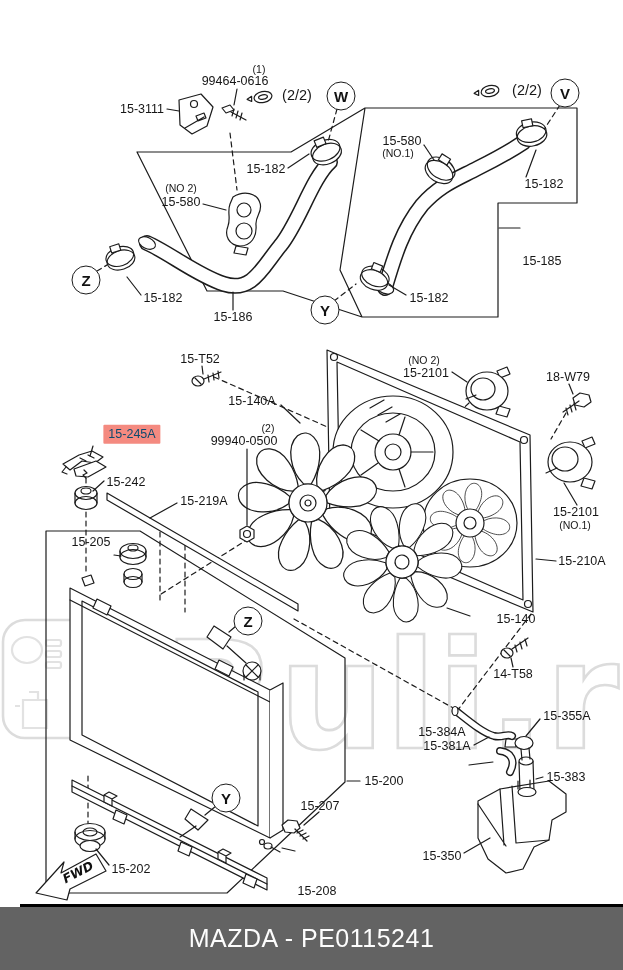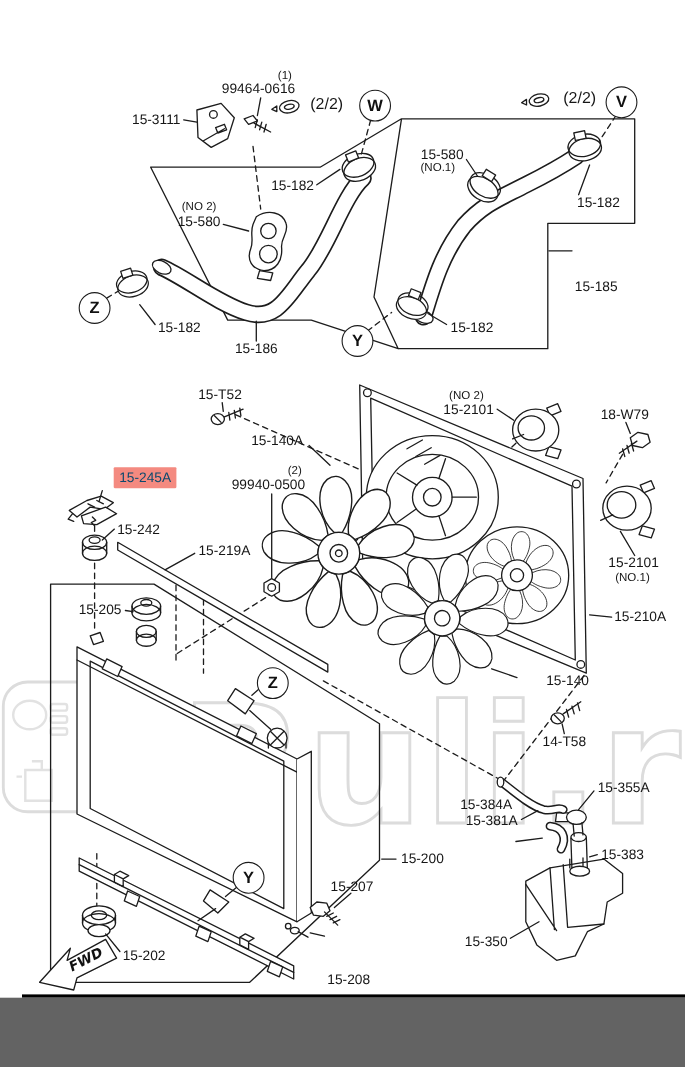--- a/index.html
+++ b/index.html
@@ -377,21 +377,21 @@
       <div class="plabel" style="left: 426px; top: 373px;">15-2101</div>
       <div class="plabel" style="left: 568px; top: 377px;">18-W79</div>
       <div class="plabel" style="left: 576px; top: 512px;">15-2101</div>
       <div class="plabel small" style="left: 575px; top: 525px;">(NO.1)</div>
       <div class="plabel" style="left: 582px; top: 561px;">15-210A</div>
       <div class="plabel" style="left: 516px; top: 619px;">15-140</div>
       <div class="plabel" style="left: 513px; top: 674px;">14-T58</div>
       <div class="plabel highlight" style="left: 93px; top: 434px; background: rgb(244, 138, 128); color: #0c4a6e; margin-left: 39px;">15-245A</div>
       <div class="plabel" style="left: 126px; top: 482px;">15-242</div>
       <div class="plabel" style="left: 204px; top: 501px;">15-219A</div>
-      <div class="plabel" style="left: 91px; top: 554px;">15-205</div>
+      <div class="plabel" style="left: 91px; top: 542px;">15-205</div>
       <div class="plabel" style="left: 384px; top: 781px;">15-200</div>
       <div class="plabel" style="left: 320px; top: 806px;">15-207</div>
       <div class="plabel" style="left: 317px; top: 852px; margin-top: 39px;">15-208</div>
       <div class="plabel" style="left: 131px; top: 869px;">15-202</div>
       <div class="plabel" style="left: 567px; top: 716px;">15-355A</div>
       <div class="plabel" style="left: 447px; top: 746px;">15-381A</div>
       <div class="plabel" style="left: 442px; top: 732px;">15-384A</div>
       <div class="plabel" style="left: 566px; top: 777px;">15-383</div>
       <div class="plabel" style="left: 442px; top: 856px;">15-350</div>
     </div>
@@ -402,14 +402,15 @@
       <div class="balloon" style="left: 565px; top: 93px;">V</div>
       <div class="balloon" style="left: 86px; top: 280px;">Z</div>
       <div class="balloon" style="left: 325px; top: 310px;">Y</div>
       <div class="balloon" style="left: 248px; top: 621px;">Z</div>
       <div class="balloon" style="left: 226px; top: 798px;">Y</div>
     </div>
 
   
   <div class="footer-rule"></div>
   <div class="footer-bar" style="background: rgb(99, 99, 99); color: rgb(253, 253, 253);">
+    <span>MAZDA - PE0115241</span>
   </div>
 </div>
 
 </body></html>

